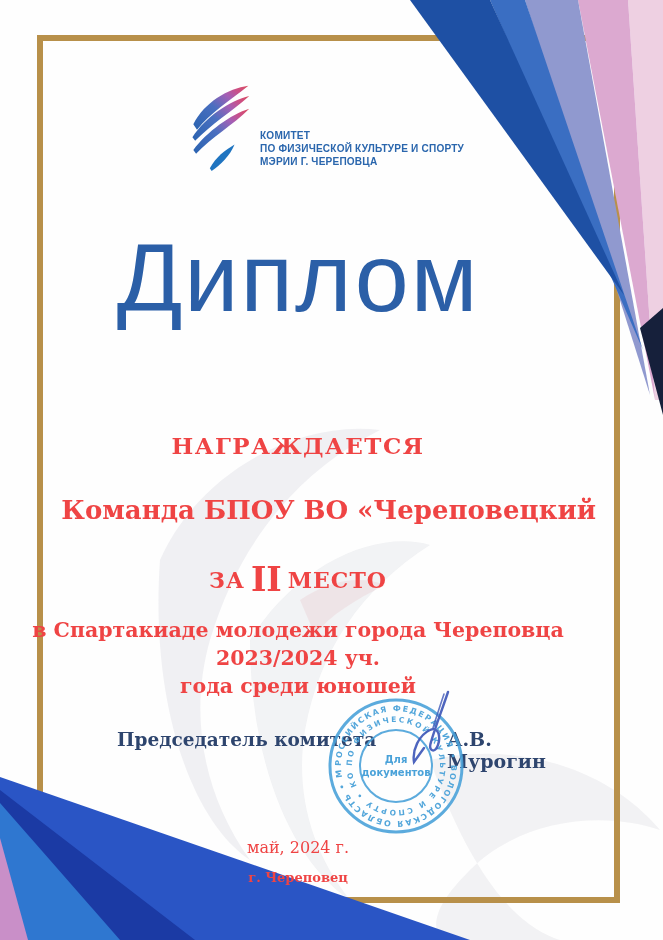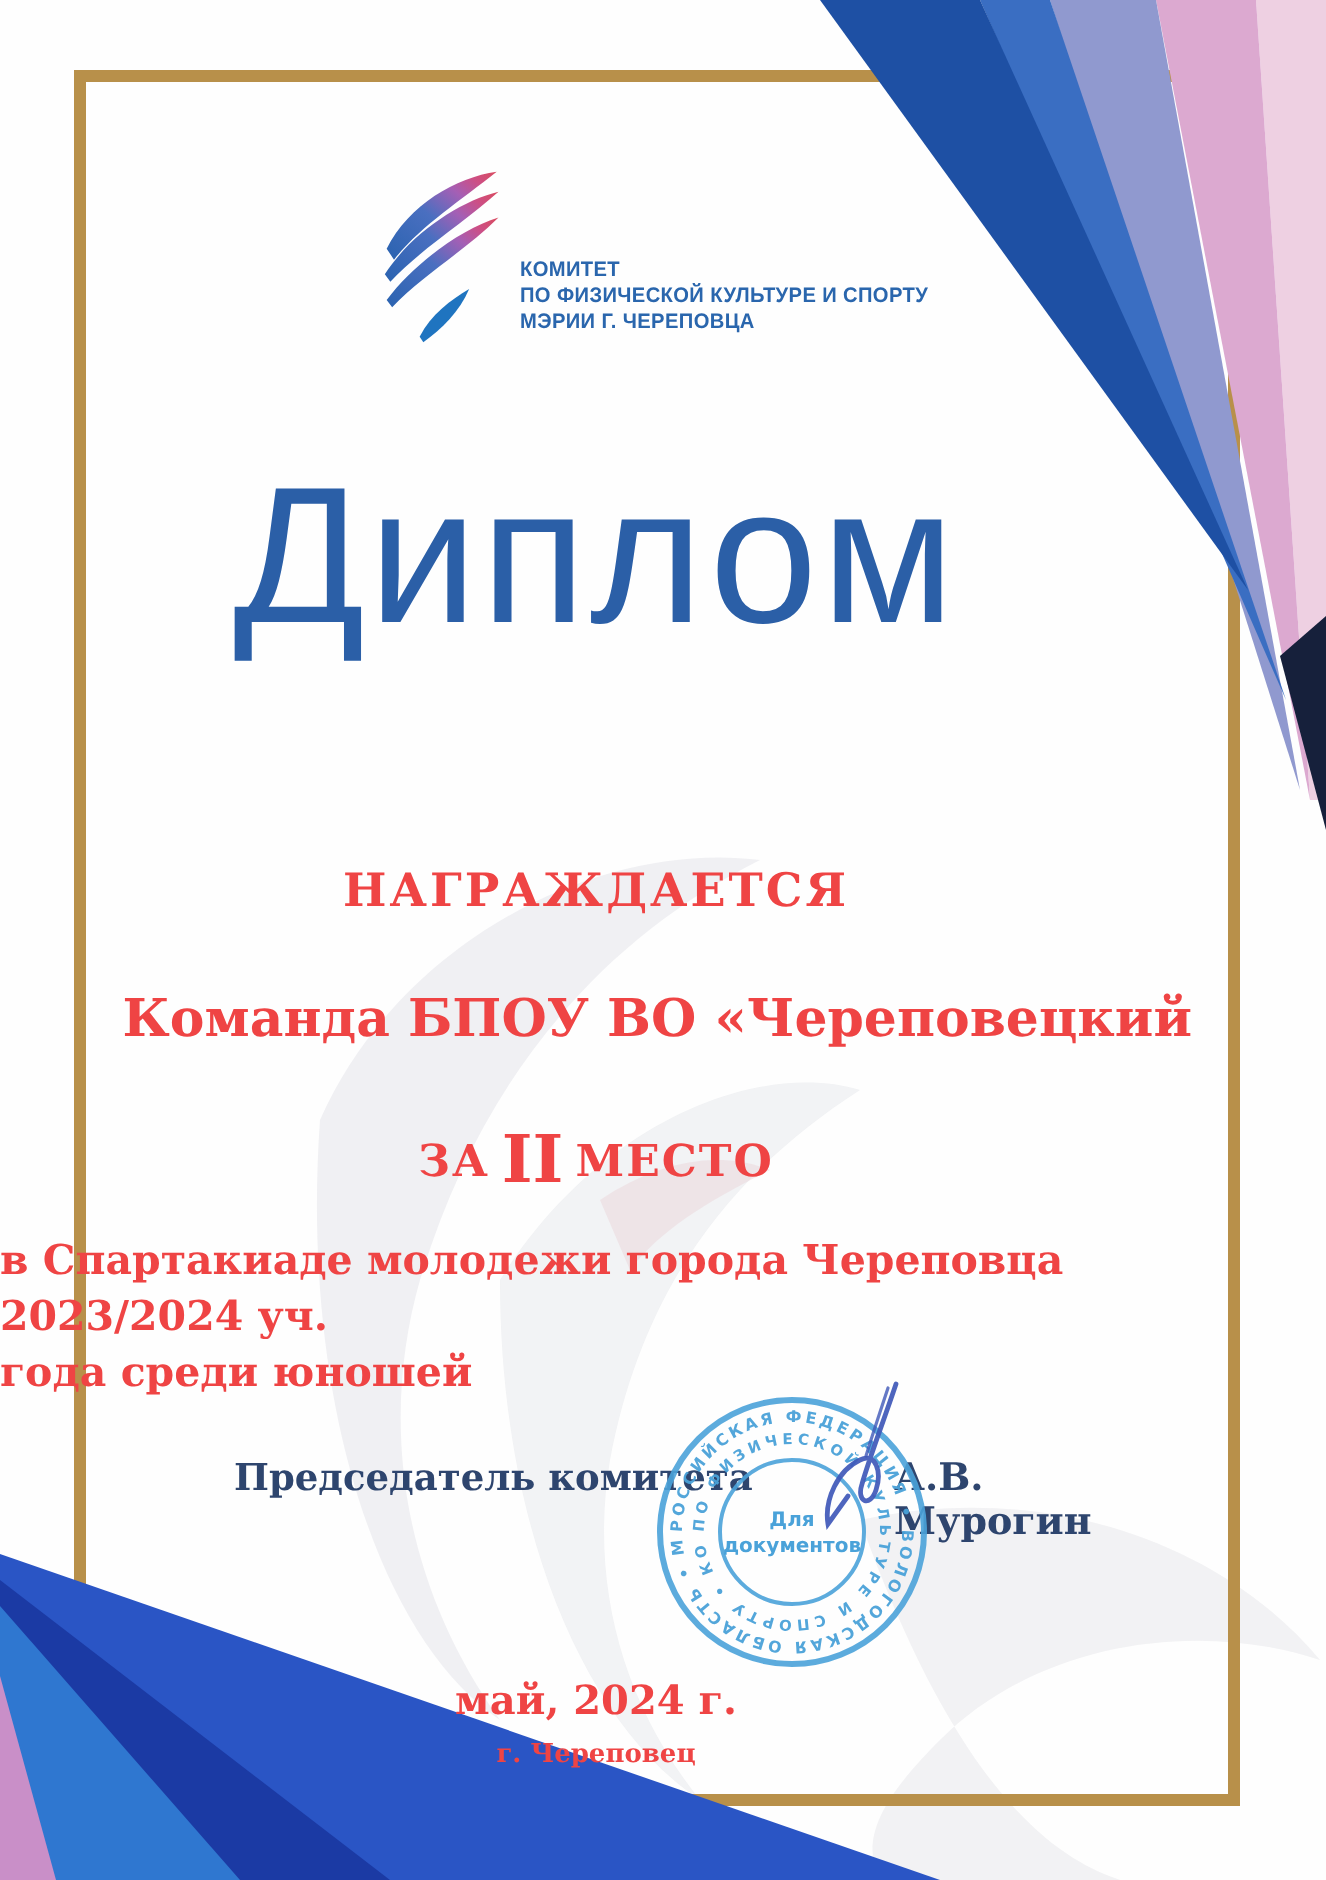--- a/index.html
+++ b/index.html
@@ -42,37 +42,37 @@
   .recipient{
     position:absolute;top:492px;left:0;width:100%;text-align:right;
     font-weight:bold;font-size:26px;line-height:36px;
   }
   .place{
     position:absolute;top:560px;left:0;width:100%;text-align:center;
     font-weight:bold;font-size:22px;letter-spacing:1px;
   }
   .place .numeral{font-size:33px;letter-spacing:0;padding:0 6px;vertical-align:-3px;}
   .event{
-    position:absolute;top:616px;left:0;width:100%;
+    position:absolute;top:616px;left:0;width:100%;text-align:center;
     font-weight:bold;font-size:20.5px;line-height:28px;
   }
   .sig-pos{
     position:absolute;left:117px;top:729px;
     font-weight:bold;font-size:18.5px;color:#2e456e;
   }
   .sig-name{
     position:absolute;left:447px;top:728px;
     font-weight:bold;font-size:19px;color:#2e456e;
   }
   .stamp{position:absolute;left:326px;top:696px;width:140px;height:140px;z-index:5;}
   .signature{position:absolute;left:404px;top:688px;width:60px;height:92px;z-index:6;}
 
   .date-line{
     position:absolute;top:838px;left:0;width:100%;text-align:center;
-    font-weight:bold;font-size:20px;
+    font-weight:normal;font-size:16px;
   }
   .city-line{
     position:absolute;top:870px;left:0;width:100%;text-align:center;
     font-weight:bold;font-size:13px;
   }
   .stamp text{font-family:"DejaVu Sans", sans-serif;font-weight:bold;}
 </style>
 </head>
 <body>
 

